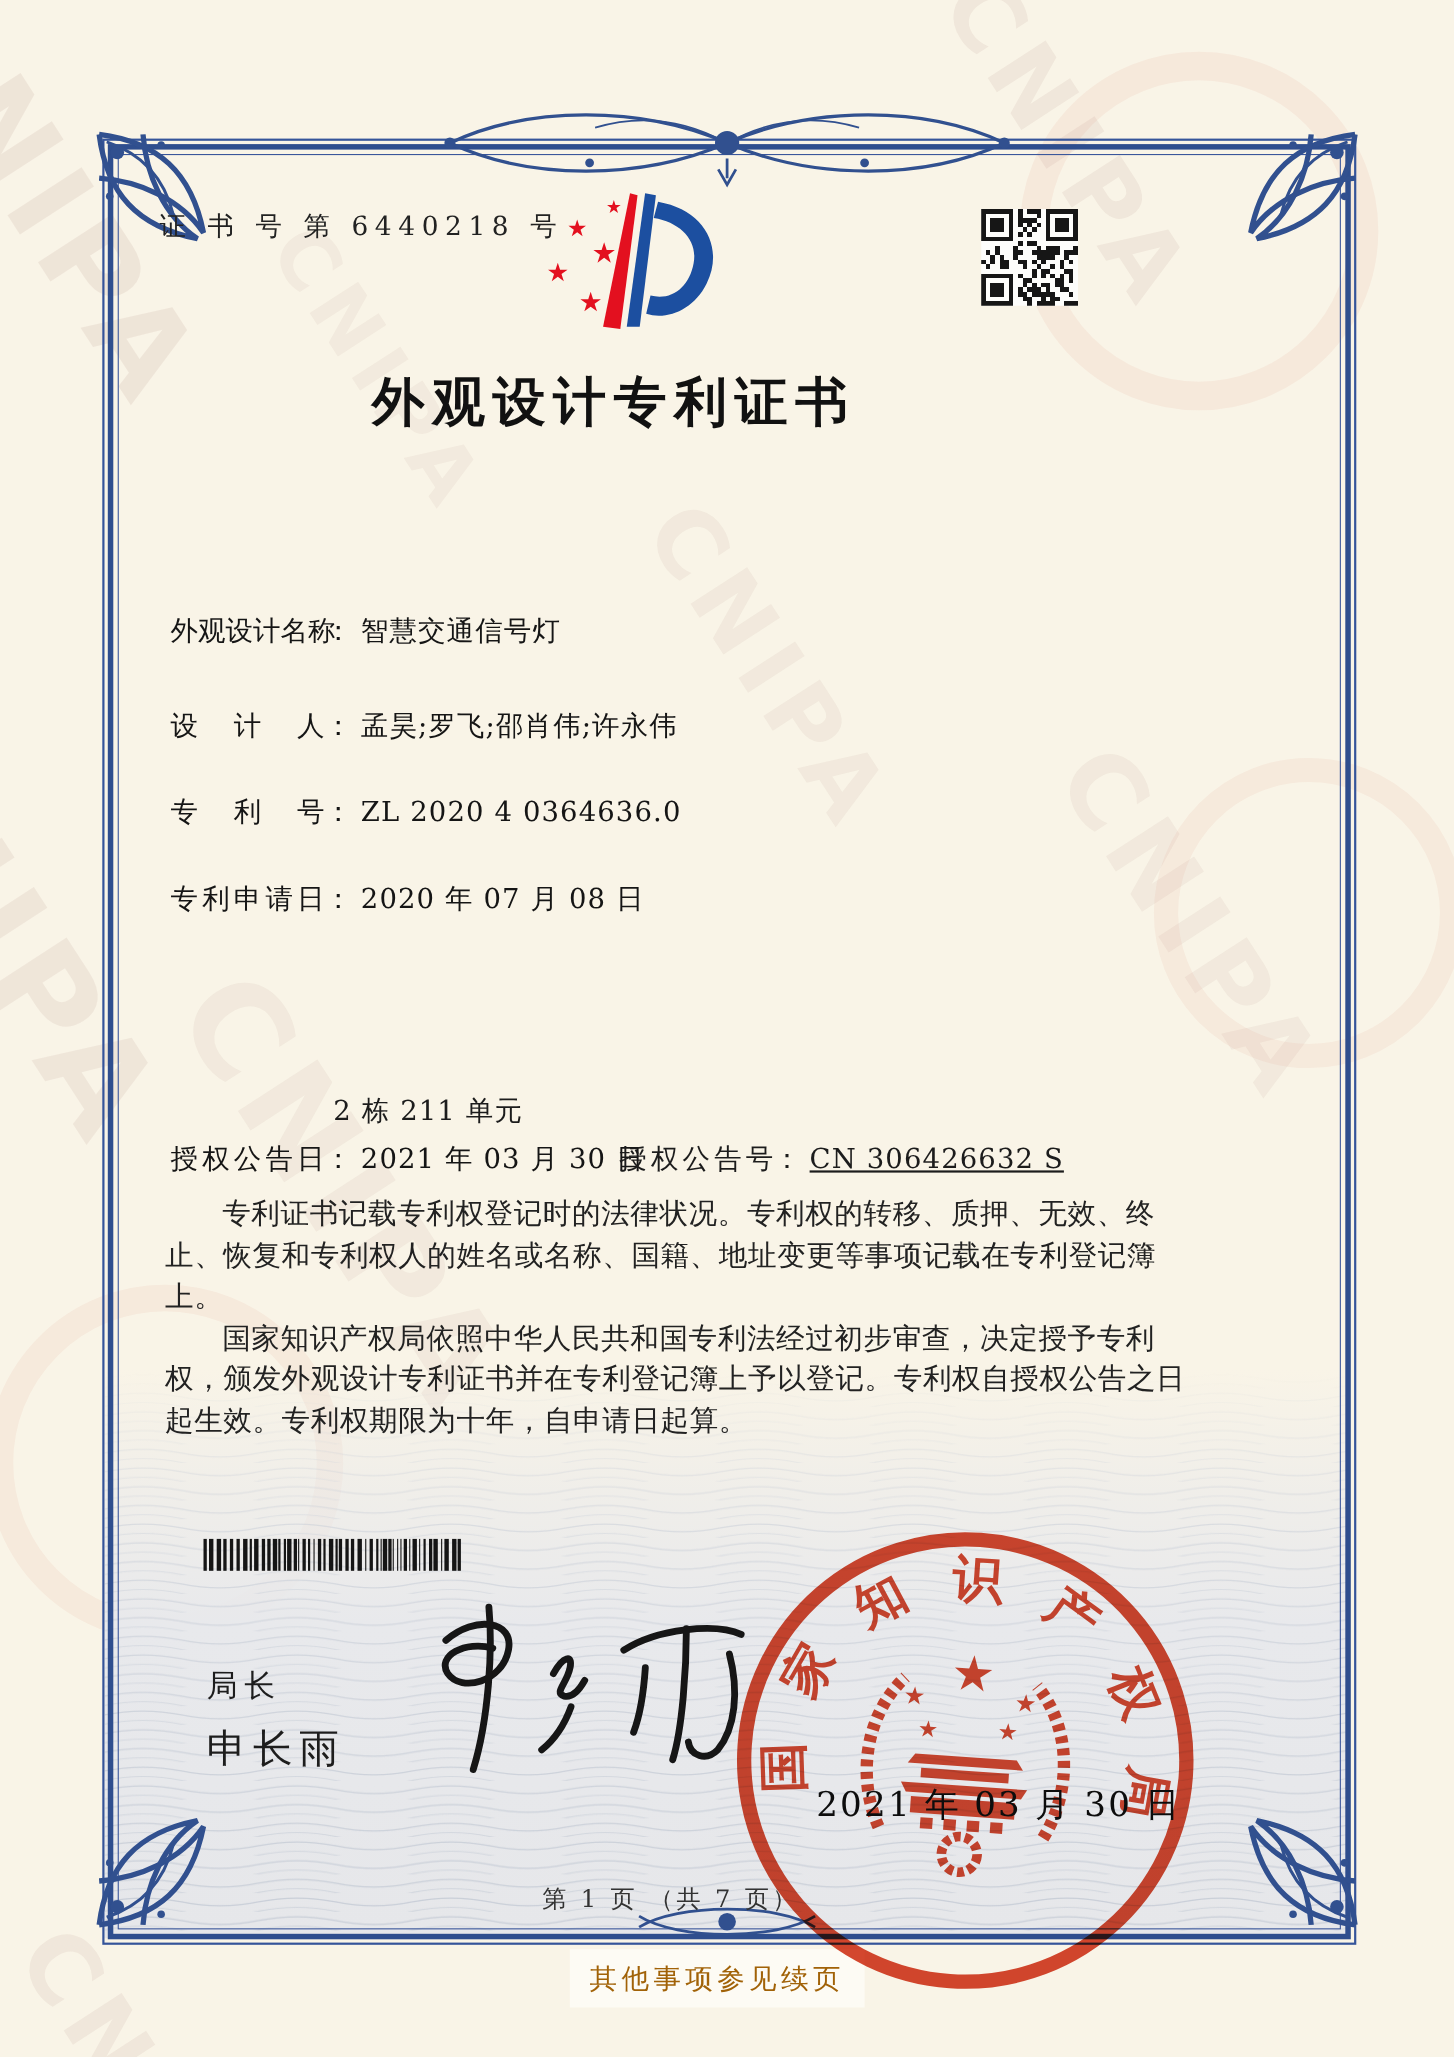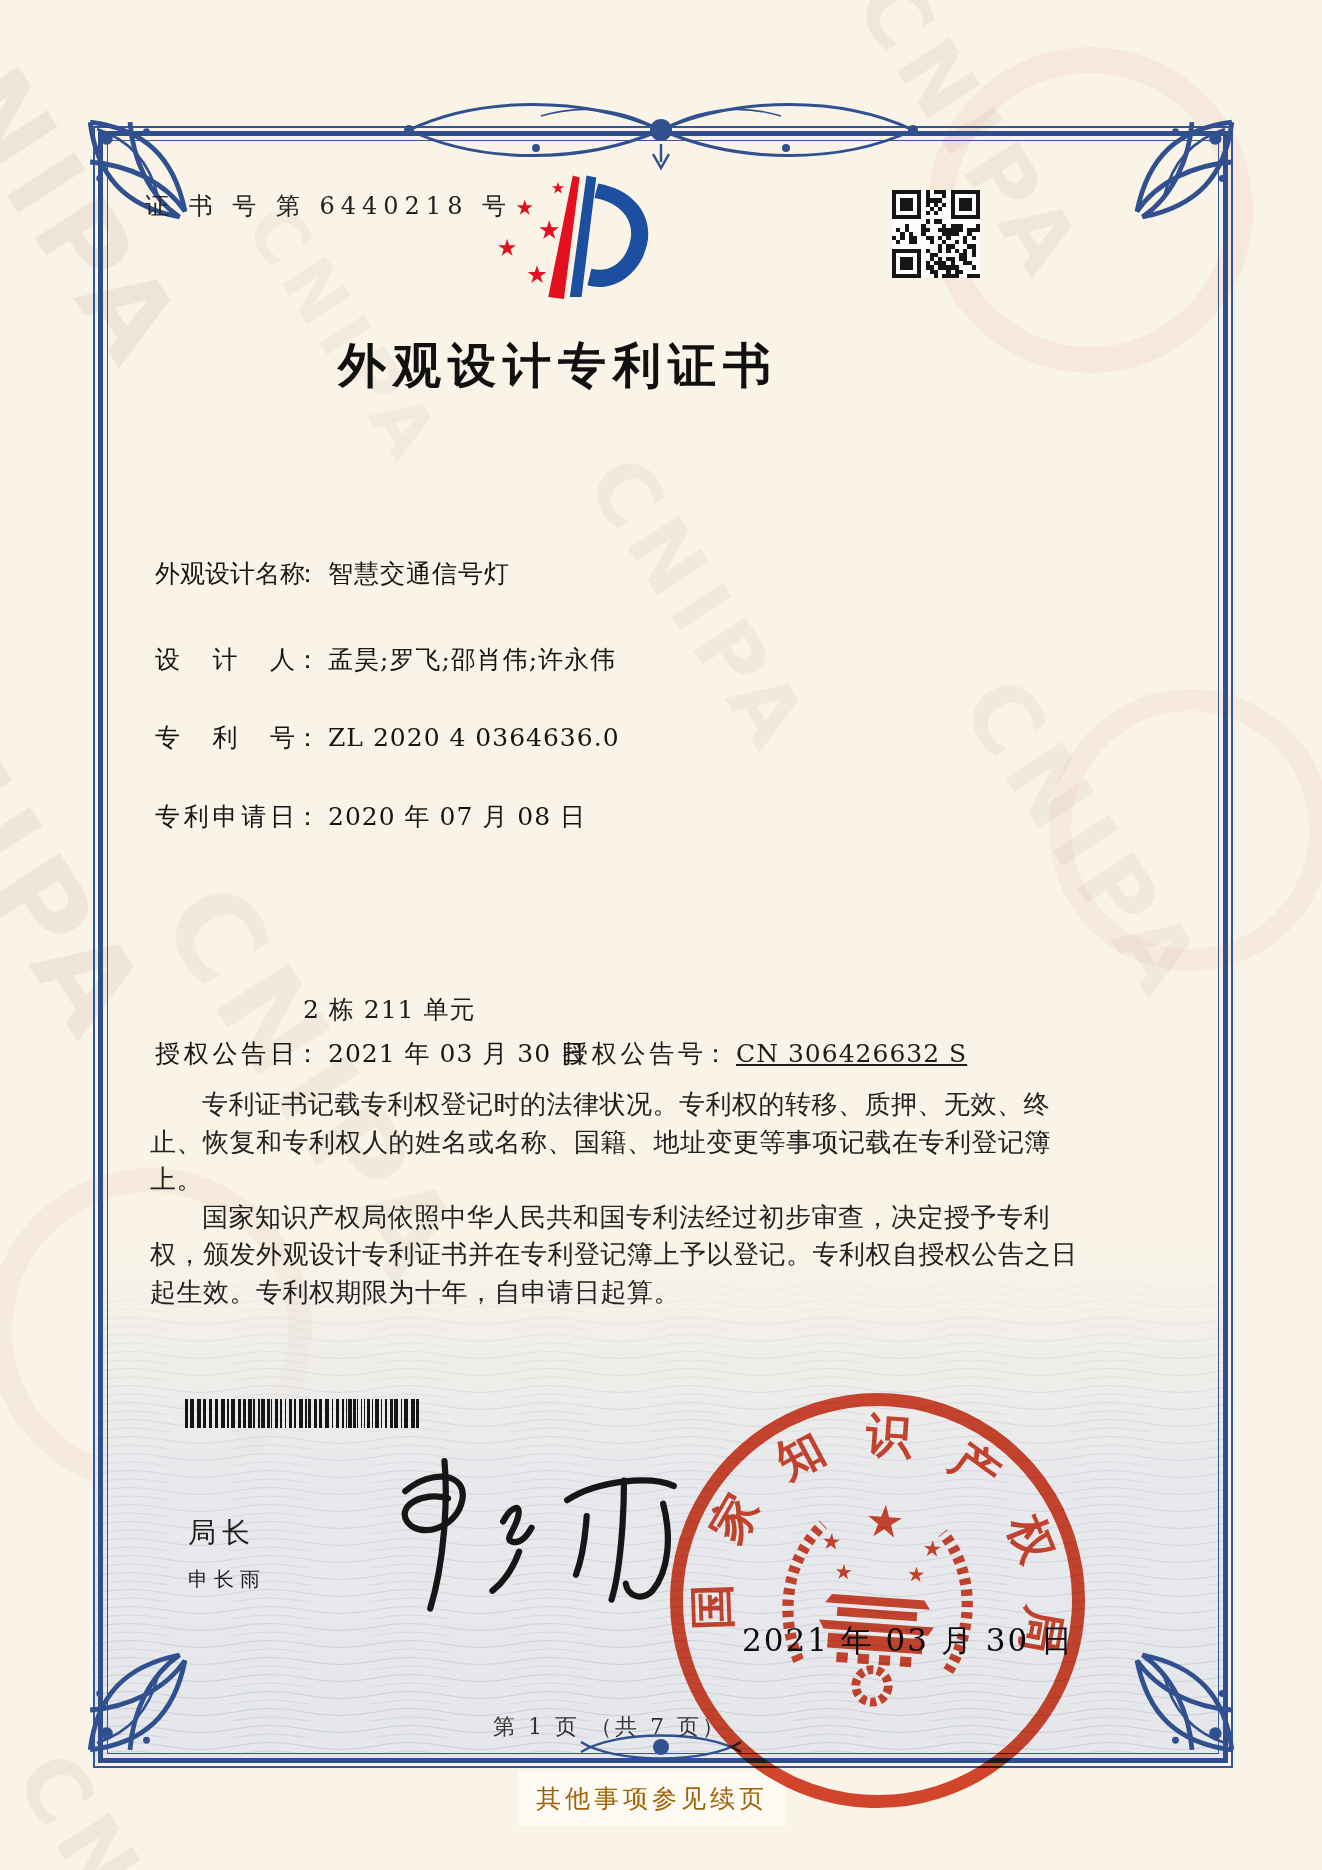--- a/index.html
+++ b/index.html
@@ -45,21 +45,21 @@
   .band{position:absolute;left:95px;top:1245px;width:1132px;height:517px;
     background:linear-gradient(180deg,rgba(232,233,236,0) 0%,rgba(232,233,236,0.55) 22%,#e8e9ec 45%,#e6e7ea 100%);}
   .band svg{position:absolute;inset:0;}
   
   .barcode{position:absolute;left:185px;top:1399px;width:340px;height:29px;
     display:flex;align-items:stretch;}
   .barcode span{display:block;background:#151515;height:100%;}
   
   .sig-title{position:absolute;left:188px;top:1514px;font-size:28px;letter-spacing:6px;
     font-family:"DejaVu Sans","Liberation Sans",sans-serif;color:#1d1d1d;}
-  .sig-name{position:absolute;left:188px;top:1566px;font-size:20px;letter-spacing:6px;
+  .sig-name{position:absolute;left:188px;top:1566px;font-size:36px;letter-spacing:6px;
     font-family:"DejaVu Sans","Liberation Sans",sans-serif;color:#1d1d1d;}
   .sig-svg{position:absolute;left:368px;top:1446px;width:320px;height:190px;}
   
   .seal{position:absolute;left:670px;top:1393px;width:415px;height:415px;
     transform:rotate(4deg);opacity:0.93;mix-blend-mode:multiply;}
   .seal-ring{position:absolute;inset:0;border:13px solid #d23a20;border-radius:50%;}
   .seal-char{position:absolute;left:50%;top:50%;width:52px;height:52px;margin:-26px 0 0 -26px;
     text-align:center;font-size:46px;font-weight:bold;color:#d23a20;line-height:52px;
     transform:rotate(var(--a)) translateY(-166px);}
   .seal-emblem{position:absolute;left:50%;top:50%;width:250px;height:250px;margin:-125px 0 0 -125px;}

